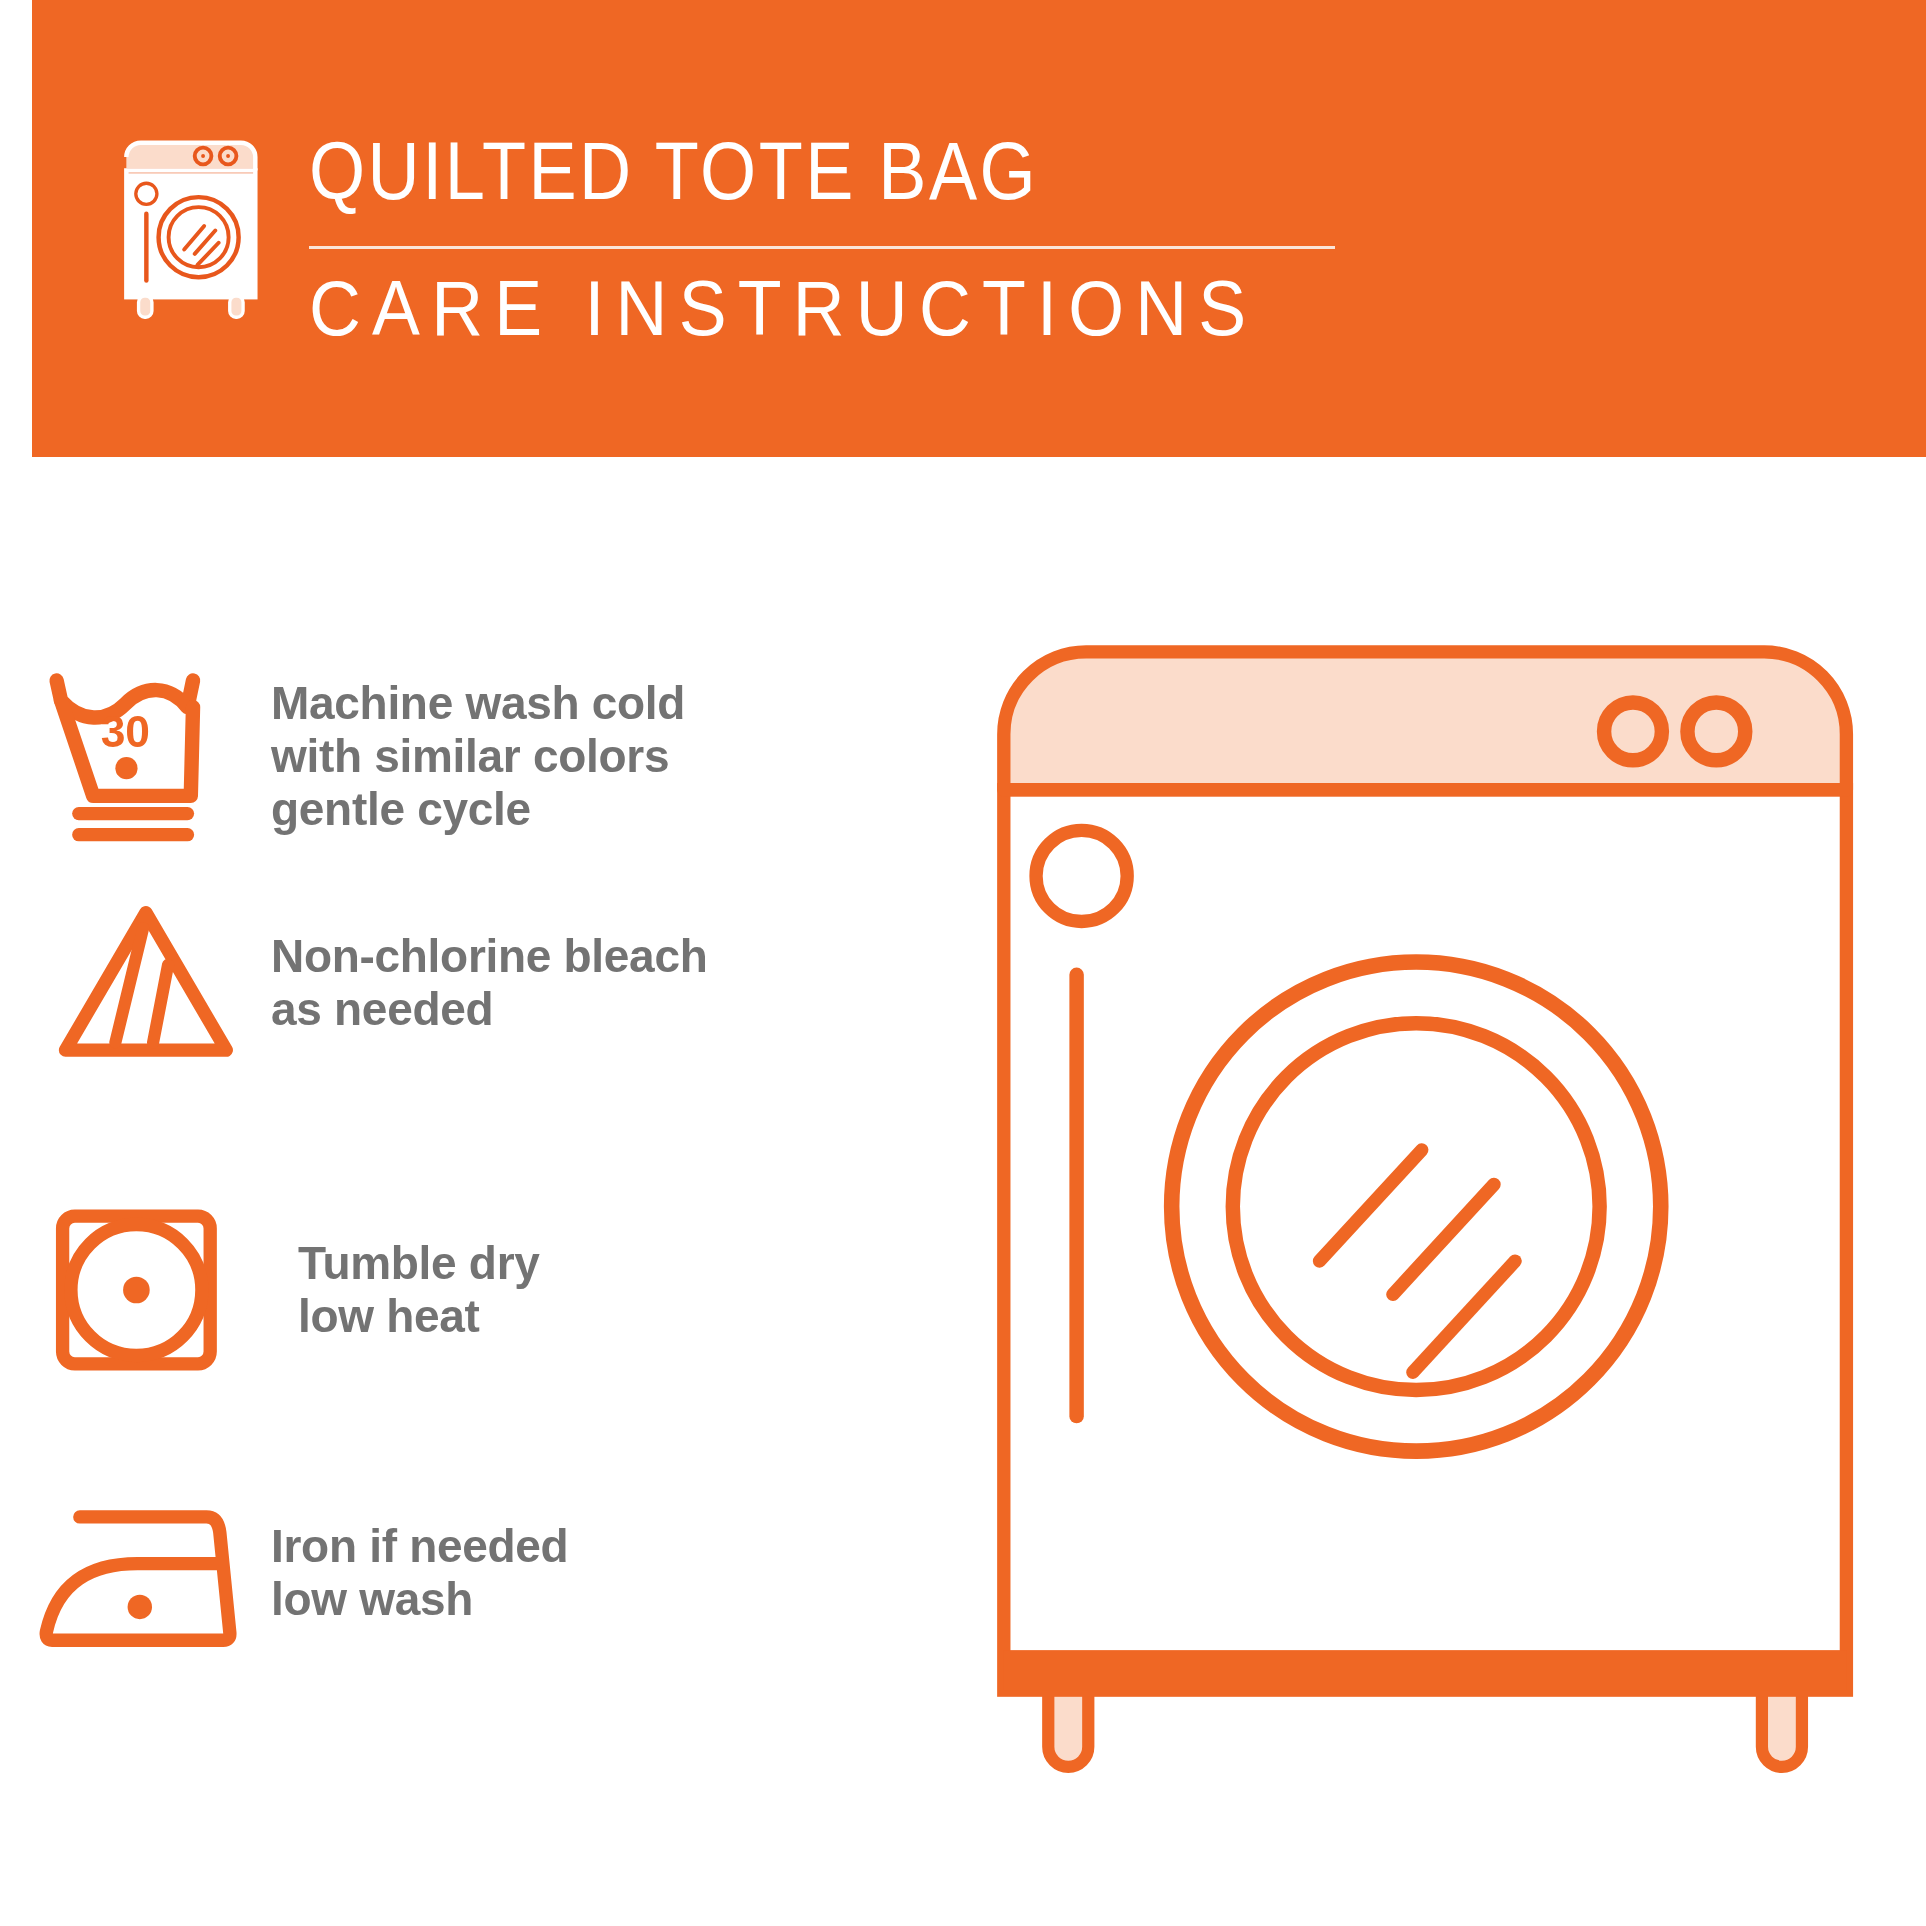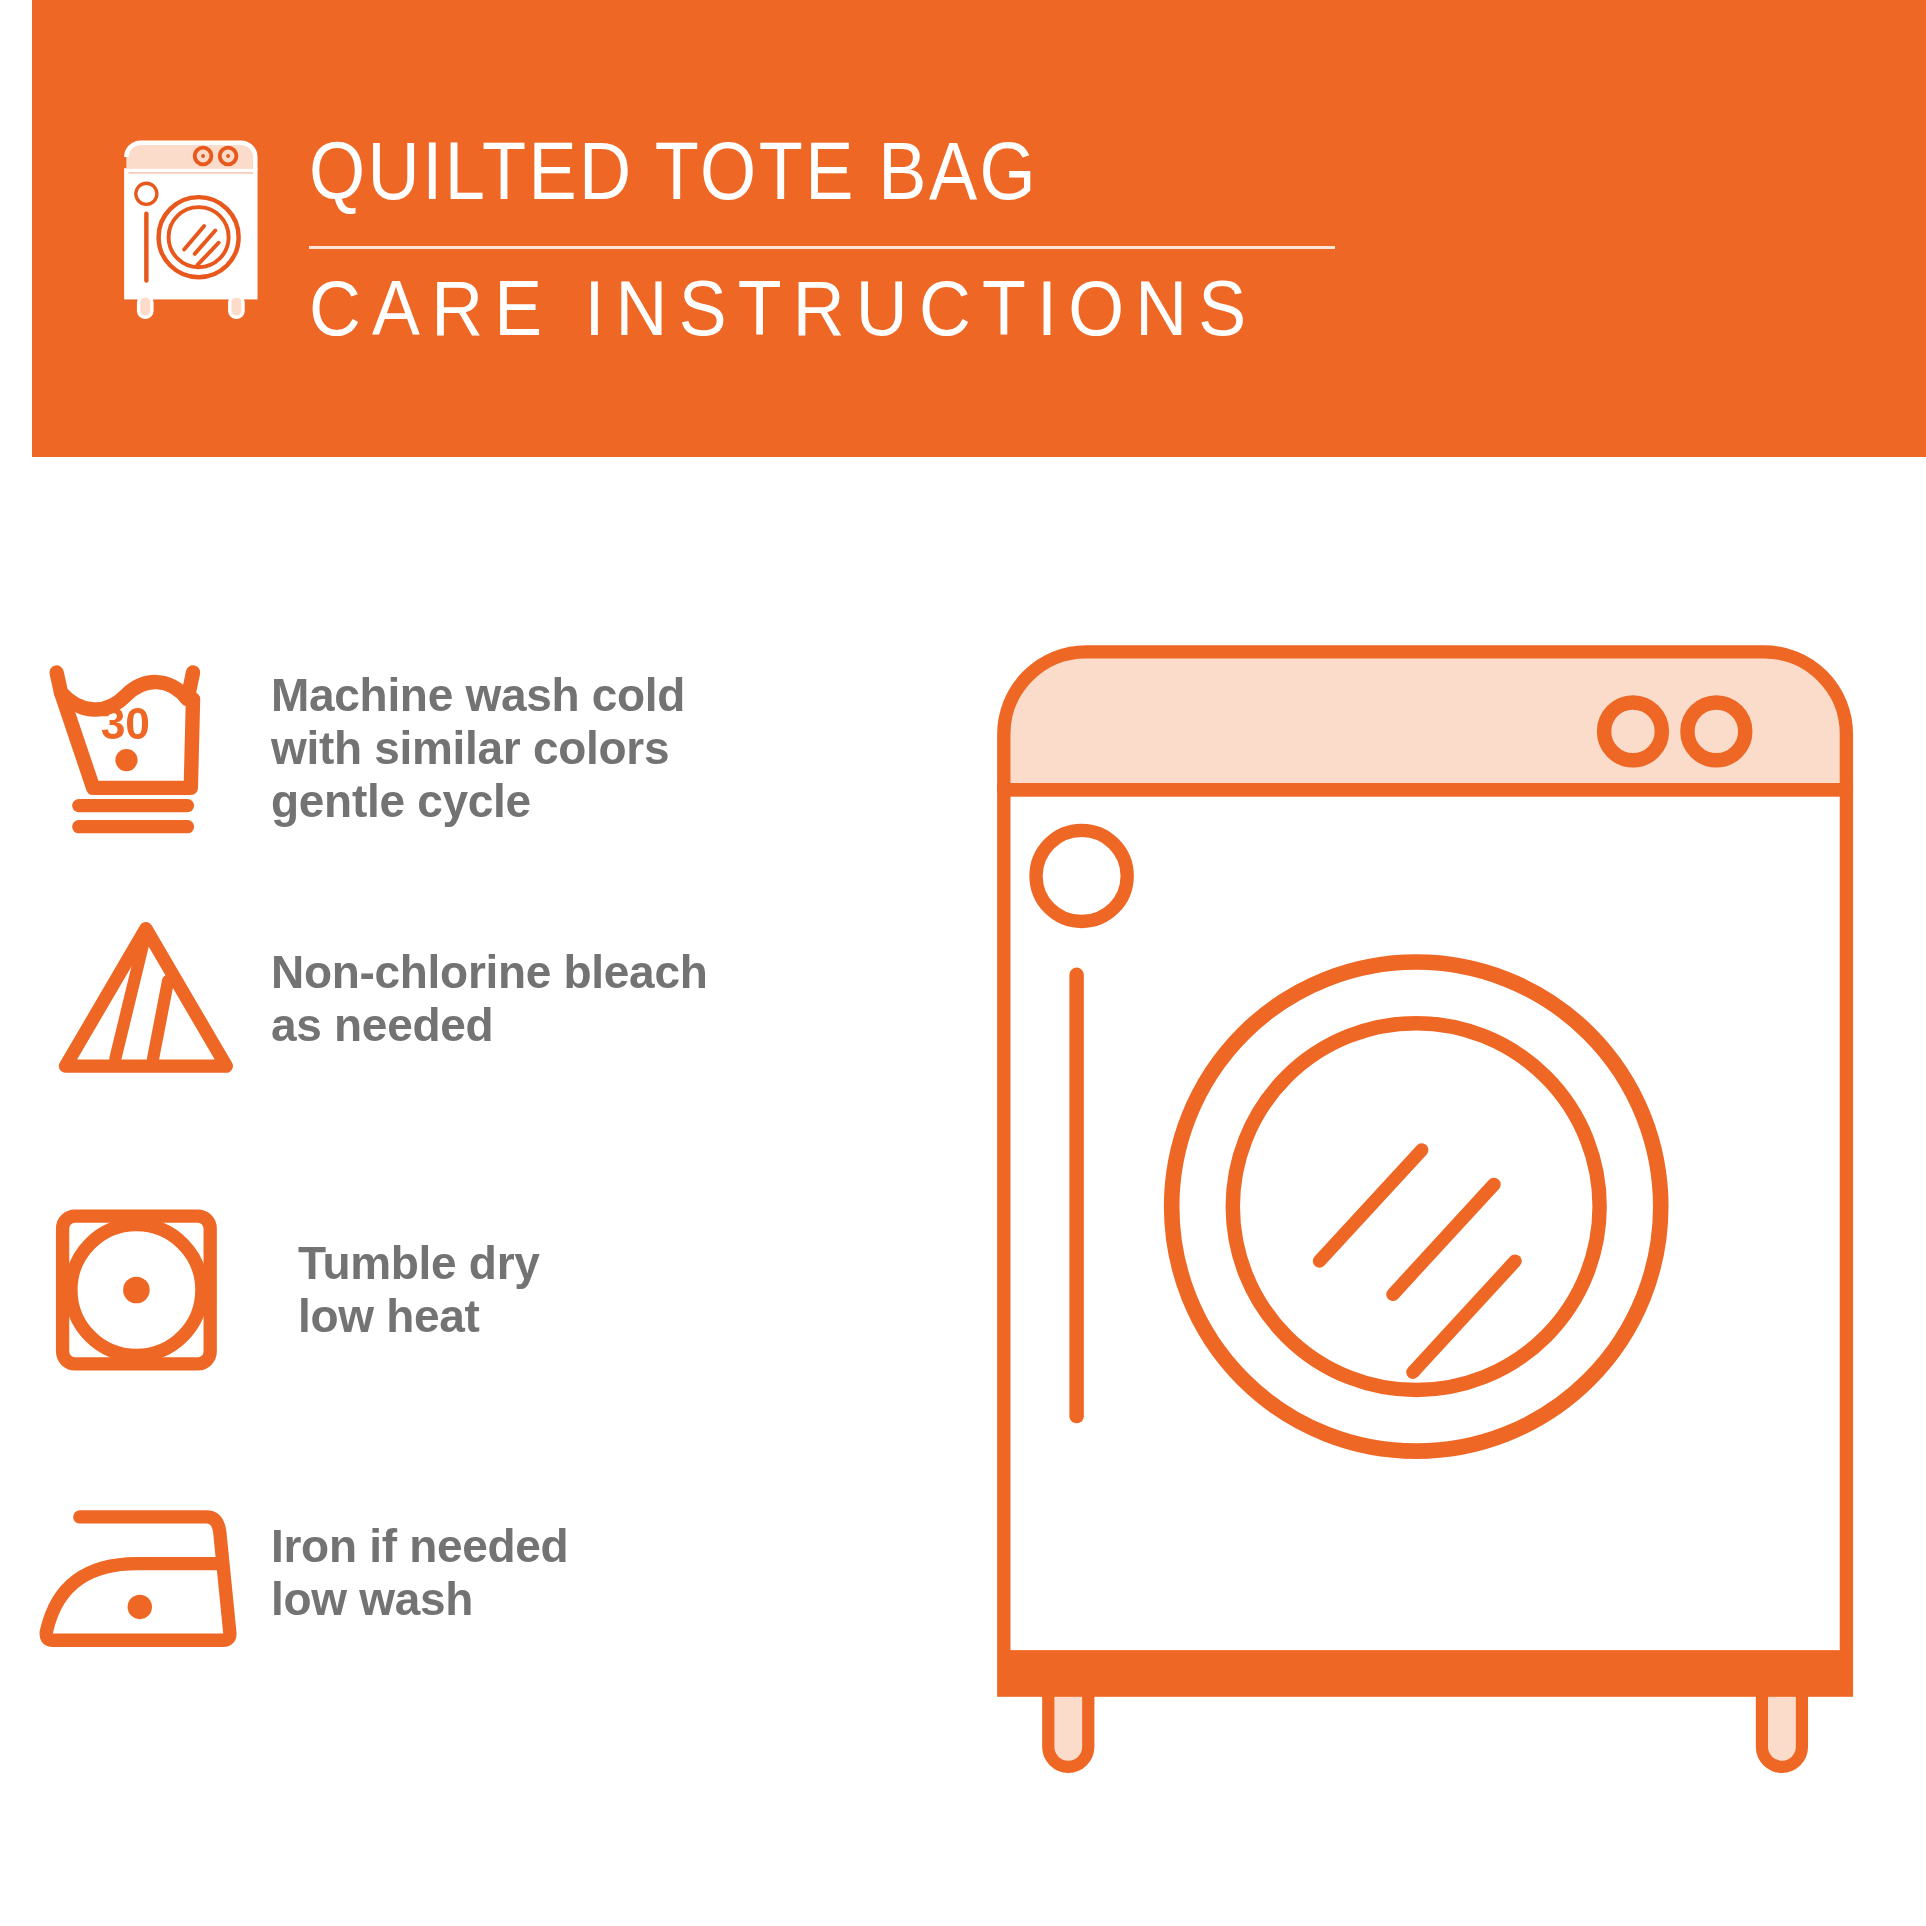--- a/index.html
+++ b/index.html
@@ -85,22 +85,22 @@
   }
   .care-text {
     flex: 1 1 auto;
     color: #737373;
     font-size: 46px;
     line-height: 53px;
     font-weight: bold;
     letter-spacing: -0.3px;
     white-space: pre-line;
   }
-  #row-0 { top: 4px; }
-  #row-1 { top: 254px; }
+  #row-0 { top: 12px; }
+  #row-1 { top: 238px; }
   #row-2 { top: 545px; gap: 27px; }
   #row-3 { top: 828px; }
 
   #row-0 .care-icon { transform: translateX(-10px); }
   #row-1 .care-icon { transform: translateX(-5.6px); }
   #row-2 .care-icon { transform: translateX(-15.6px); }
   #row-3 .care-icon { transform: translateX(-13.3px); }
 
   
   #machine-illustration {

